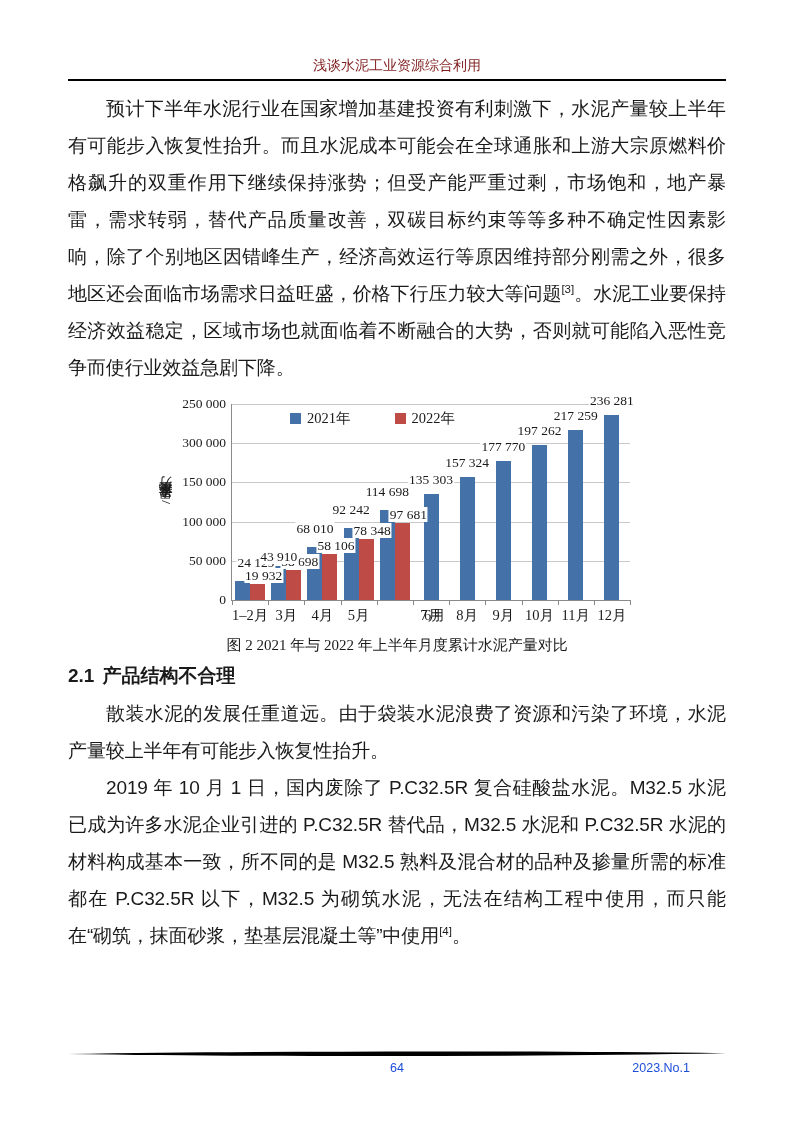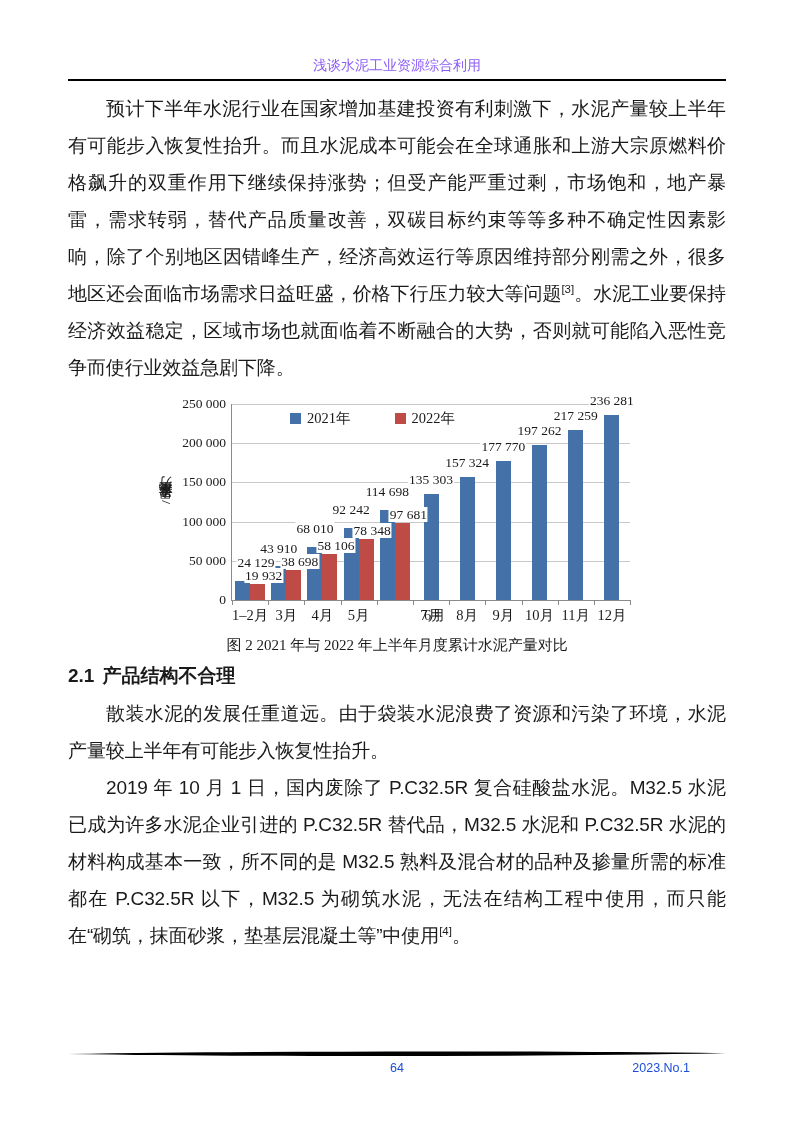--- a/index.html
+++ b/index.html
@@ -2,21 +2,21 @@
 <html><head>
 <meta charset="utf-8">
 <style>
   html,body{margin:0;padding:0;background:#e8e8e8;}
   .page{
     position:relative;width:793px;height:1122px;margin:0 auto;background:#ffffff;
     font-family:"Liberation Sans","DejaVu Sans",sans-serif;color:#1a1a1a;overflow:hidden;
   }
   .content{position:absolute;left:68px;top:0;width:658px;}
   
-  .journal-title{margin-top:56px;text-align:center;font-size:14px;line-height:18px;color:#8b5cf6;}
+  .journal-title{margin-top:56px;text-align:center;font-size:14px;line-height:18px;color:#7f1d1d;}
   .header-rule{margin-top:5px;border-top:2px solid #000;height:0;}
   
   .para{
     margin:0;font-size:19px;letter-spacing:-0.12px;line-height:37px;
     text-align:justify;text-indent:2em;
   }
   .para.first{margin-top:9px;}
   .para.tight{letter-spacing:-0.9px;}
   sup.fnref{font-size:11.5px;line-height:0;vertical-align:super;letter-spacing:0;}
   
@@ -83,33 +83,33 @@
               </div>
             </div>
         <div class="ytick" style="top: 188px;">0</div>
             <div class="gridline" style="bottom: 38.2px;"></div>
             <div class="ytick" style="top: 148.8px;">50 000</div>
             <div class="gridline" style="bottom: 77.4px;"></div>
             <div class="ytick" style="top: 109.6px;">100 000</div>
             <div class="gridline" style="bottom: 116.6px;"></div>
             <div class="ytick" style="top: 70.4px;">150 000</div>
             <div class="gridline" style="bottom: 155.8px;"></div>
-            <div class="ytick" style="top: 31.2px;">200 000</div>
+            <div class="ytick" style="top: 31.2px;">300 000</div>
             <div class="gridline" style="bottom: 195px;"></div>
             <div class="ytick" style="top: -8px;">250 000</div>
             <div class="xlab" style="left: 18.0909px;">1–2月</div>
             <div class="bar" style="background: rgb(68, 114, 168); left: 3.09091px; width: 15px; height: 18.9px;"></div>
             <div class="bar" style="background: rgb(191, 75, 71); left: 18.0909px; width: 15px; height: 15.6px;"></div>
             <div class="vlab" style="left: 31.5909px; bottom: 16.6px;">19 932</div>
             <div class="vlab" style="left: 24px; bottom: 29.9px;">24 129</div>
             <div class="xlab" style="left: 54.2727px;">3月</div>
             <div class="bar" style="background: rgb(68, 114, 168); left: 39.2727px; width: 15px; height: 34.4px;"></div>
             <div class="bar" style="background: rgb(191, 75, 71); left: 54.2727px; width: 15px; height: 30.3px;"></div>
             <div class="vlab" style="left: 67.7727px; bottom: 31.3px;">38 698</div>
-            <div class="vlab" style="left: 46.7727px; bottom: 44px;">43 910</div>
+            <div class="vlab" style="left: 46.7727px; bottom: 36px;">43 910</div>
             <div class="xlab" style="left: 90.4545px;">4月</div>
             <div class="bar" style="background: rgb(68, 114, 168); left: 75.4545px; width: 15px; height: 53.3px;"></div>
             <div class="bar" style="background: rgb(191, 75, 71); left: 90.4545px; width: 15px; height: 45.6px;"></div>
             <div class="vlab" style="left: 103.955px; bottom: 46.6px;">58 106</div>
             <div class="vlab" style="left: 82.9545px; bottom: 64.3px;">68 010</div>
             <div class="xlab" style="left: 126.636px;">5月</div>
             <div class="bar" style="background: rgb(68, 114, 168); left: 111.636px; width: 15px; height: 72.3px;"></div>
             <div class="bar" style="background: rgb(191, 75, 71); left: 126.636px; width: 15px; height: 61.4px;"></div>
             <div class="vlab" style="left: 140.136px; bottom: 62.4px;">78 348</div>
             <div class="vlab" style="left: 119.136px; bottom: 83.3px;">92 242</div>

